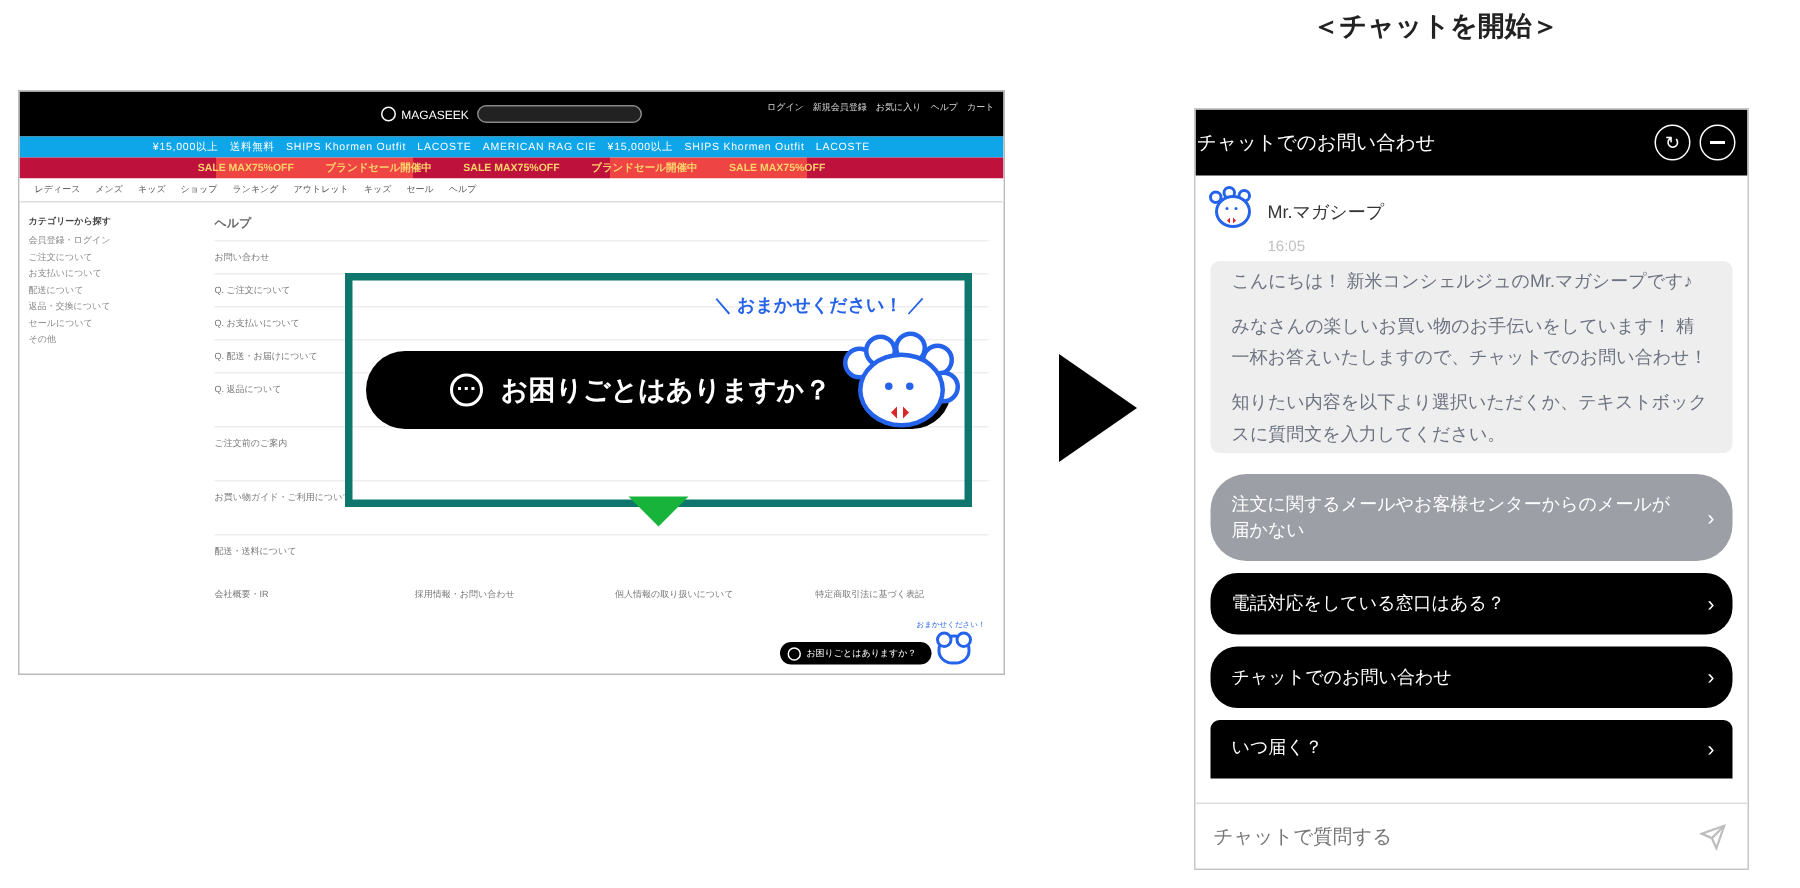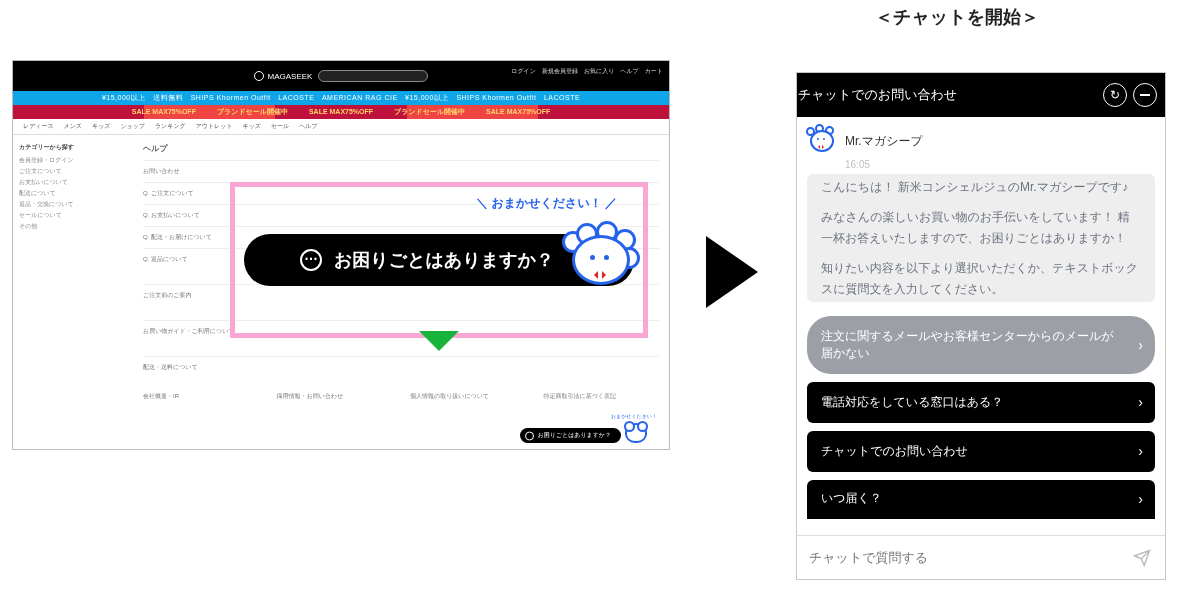--- a/index.html
+++ b/index.html
@@ -34,21 +34,21 @@
     .ls-cta { position:absolute; right:22px; bottom:6px; display:flex; align-items:flex-end; gap:4px;}
     .ls-cta .pill { background:#000; color:#fff; border-radius:10px; padding:3px 10px 3px 18px; font-size:6px; position:relative;}
     .ls-cta .pill::before{content:"";position:absolute;left:5px;top:50%;transform:translateY(-50%);width:7px;height:7px;border:1px solid #fff;border-radius:50%;}
     .ls-cta .mini-sheep { position:relative; }
     .ls-cta .mini-bubble{ font-size:5px; color:#2563eb; position:absolute; top:-10px; left:-14px; white-space:nowrap;}
     .tiny-sheep{ width:22px; height:20px; background:#fff; border:2px solid #2563eb; border-radius:50% 50% 45% 45%; position:relative;}
     .tiny-sheep::before,.tiny-sheep::after{content:"";position:absolute;width:7px;height:7px;background:#fff;border:2px solid #2563eb;border-radius:50%;top:-4px;}
     .tiny-sheep::before{left:-3px;} .tiny-sheep::after{right:-3px;}
 
     
-    .highlight { position:absolute; left:230px; top:182px; width:418px; height:156px; border:5px solid #f9a8d4; background:rgba(255,255,255,.0); }
+    .highlight { position:absolute; left:230px; top:182px; width:418px; height:156px; border:5px solid #0f766e; background:rgba(255,255,255,.0); }
     .highlight::after{ content:""; position:absolute; left:50%; transform:translateX(-50%); bottom:-38px; border:20px solid transparent; border-top-color:#18b33a; }
     .hl-inner{ position:absolute; inset:0; display:flex; align-items:center; justify-content:center; }
     .bubble-text{ position:absolute; right:26px; top:8px; color:#2563eb; font-size:12px; font-weight:600;}
     .big-pill{ background:#000; color:#fff; border-radius:36px; padding:14px 80px 14px 56px; font-size:18px; font-weight:600; display:flex; align-items:center; gap:12px; position:relative;}
     .big-pill .circ{ width:22px;height:22px;border:2px solid #fff;border-radius:50%; position:relative; flex-shrink:0;}
     .big-pill .circ::after{content:"…"; color:#fff; position:absolute; left:2px; top:-4px; font-size:14px; letter-spacing:-2px;}
     .sheep{ position:absolute; right:-6px; top:50%; transform:translateY(-50%); width:78px; height:70px; }
     .sheep .body{ width:58px; height:50px; background:#fff; border:3px solid #2563eb; border-radius:50%; position:absolute; left:10px; top:10px;}
     .sheep .cloud{ position:absolute; width:22px; height:22px; background:#fff; border:3px solid #2563eb; border-radius:50%;}
     .sheep .c1{left:0;top:6px;} .sheep .c2{left:14px;top:-2px;} .sheep .c3{left:34px;top:-4px;} .sheep .c4{left:52px;top:4px;} .sheep .c5{left:56px;top:22px;}
@@ -84,21 +84,21 @@
     .timestamp{ font-size:10px; color:#c0c0c0; margin:2px 0 4px 38px;}
     .msg{ background:#eeeeee; border-radius:6px; padding:3px 14px; font-size:12px; color:#6b7280; line-height:1.7; margin-left:0;}
     .msg p{ margin-bottom:10px;}
     .msg p:last-child{margin-bottom:0;}
 
     .opts{ margin-top:14px; display:flex; flex-direction:column; gap:8px;}
     .opt{ border-radius:6px; padding:12px 32px 12px 14px; font-size:12px; position:relative; cursor:pointer;}
     .opt::after{ content:"›"; position:absolute; right:12px; top:50%; transform:translateY(-50%); font-size:14px;}
     .opt.grey{ background:#9ca0a6; color:#fff;border-radius:24px;}
     .opt.grey::after{color:#fff;}
-    .opt.black{ background:#000; color:#fff;}
+    .opt.black{ background:#000; color:#fff;border-radius:18px;}
     .opt.black::after{color:#fff;}
     .opt.short{ padding-top:10px; border-radius:6px 6px 0 0;}
 
     .chat-input{ height:44px; border-top:1px solid #ddd; display:flex; align-items:center; padding:0 12px;}
     .chat-input input{ flex:1; border:none; outline:none; font-size:13px; color:#9ca3af; background:transparent;}
     .send{ width:22px; height:22px; color:#bdbdbd; display:flex; align-items:center; justify-content:center;}
   </style>
 </head>
 <body>
 
@@ -208,21 +208,21 @@
             <div class="ae aeR"></div>
             <div class="abow"></div>
         </div>
         <span class="bot-name">Mr.マガシープ</span>
       </div>
       <div class="timestamp">16:05</div>
       <div class="msg">
         <p>こんにちは！
 新米コンシェルジュのMr.マガシープです♪</p>
         <p>みなさんの楽しいお買い物のお手伝いをしています！
-精一杯お答えいたしますので、お困りごとはありますか！</p>
+精一杯お答えいたしますので、チャットでのお問い合わせ！</p>
         <p>知りたい内容を以下より選択いただくか、テキストボックスに質問文を入力してください。</p>
       </div>
       <div class="opts">
         <div class="opt grey">注文に関するメールやお客様センターからのメールが届かない</div>
         <div class="opt black">電話対応をしている窓口はある？</div>
         <div class="opt black">チャットでのお問い合わせ</div>
         <div class="opt black short">いつ届く？</div>
       </div>
     </div>
     <div class="chat-input">

